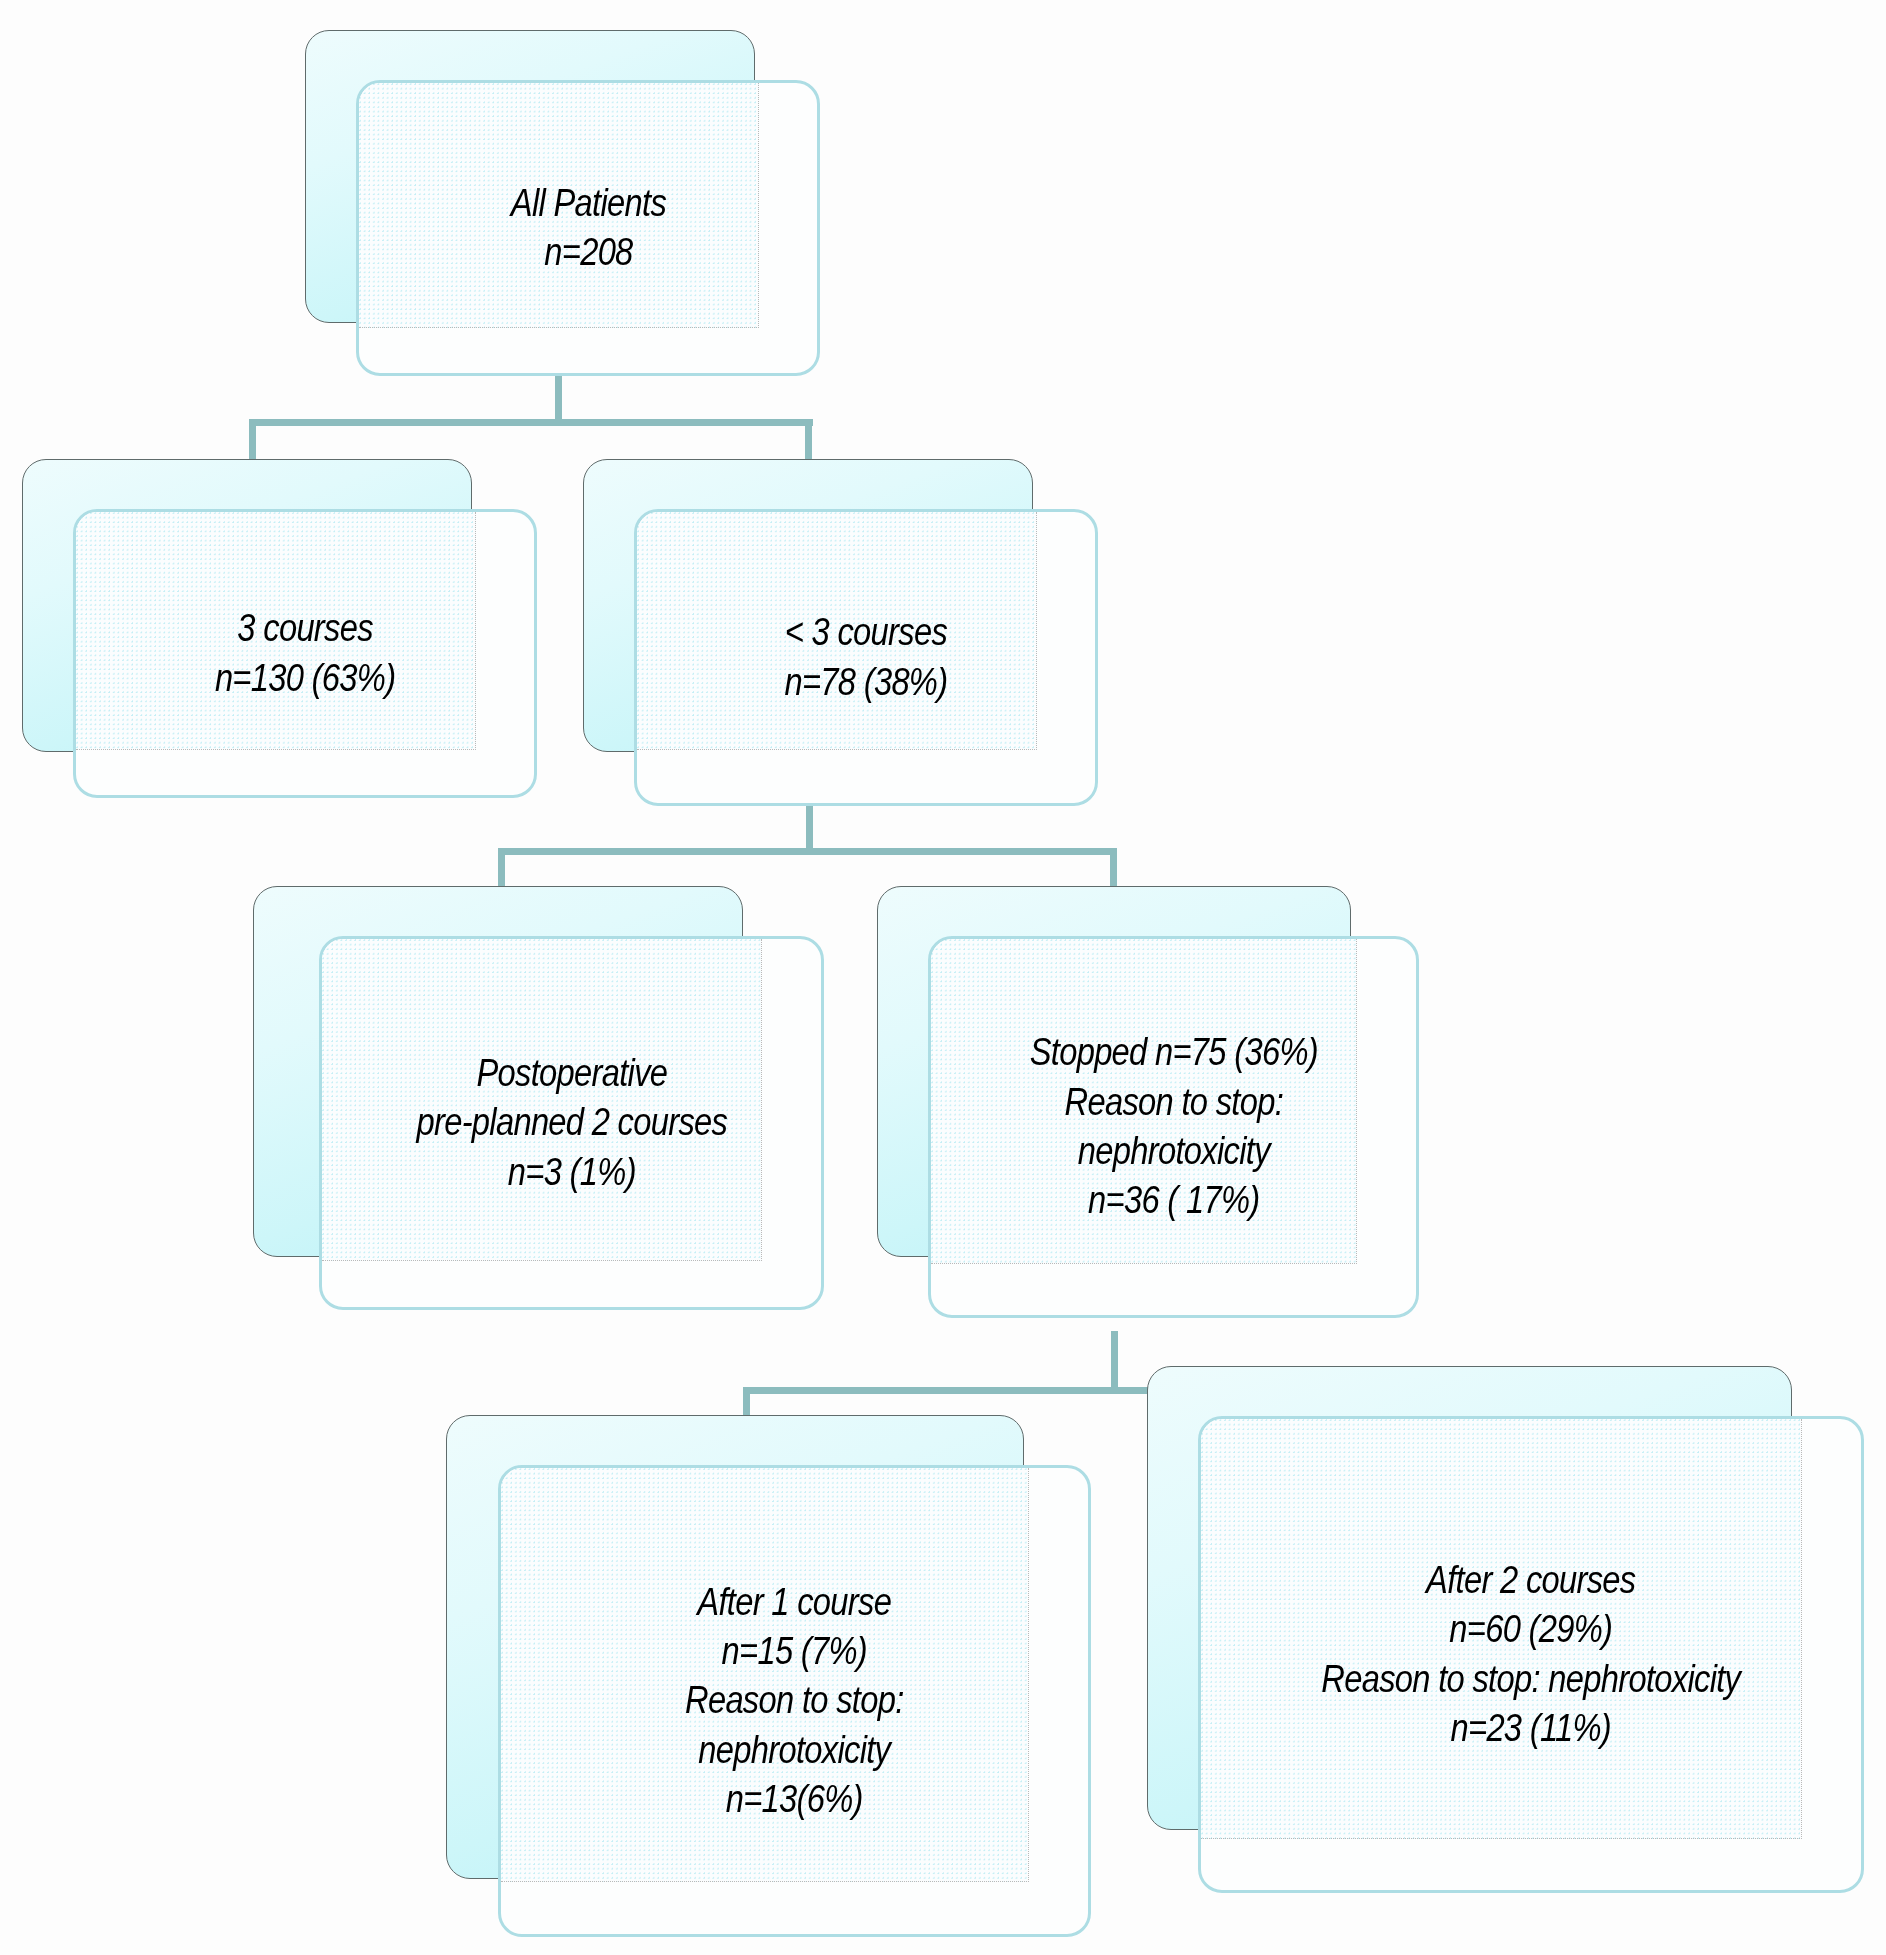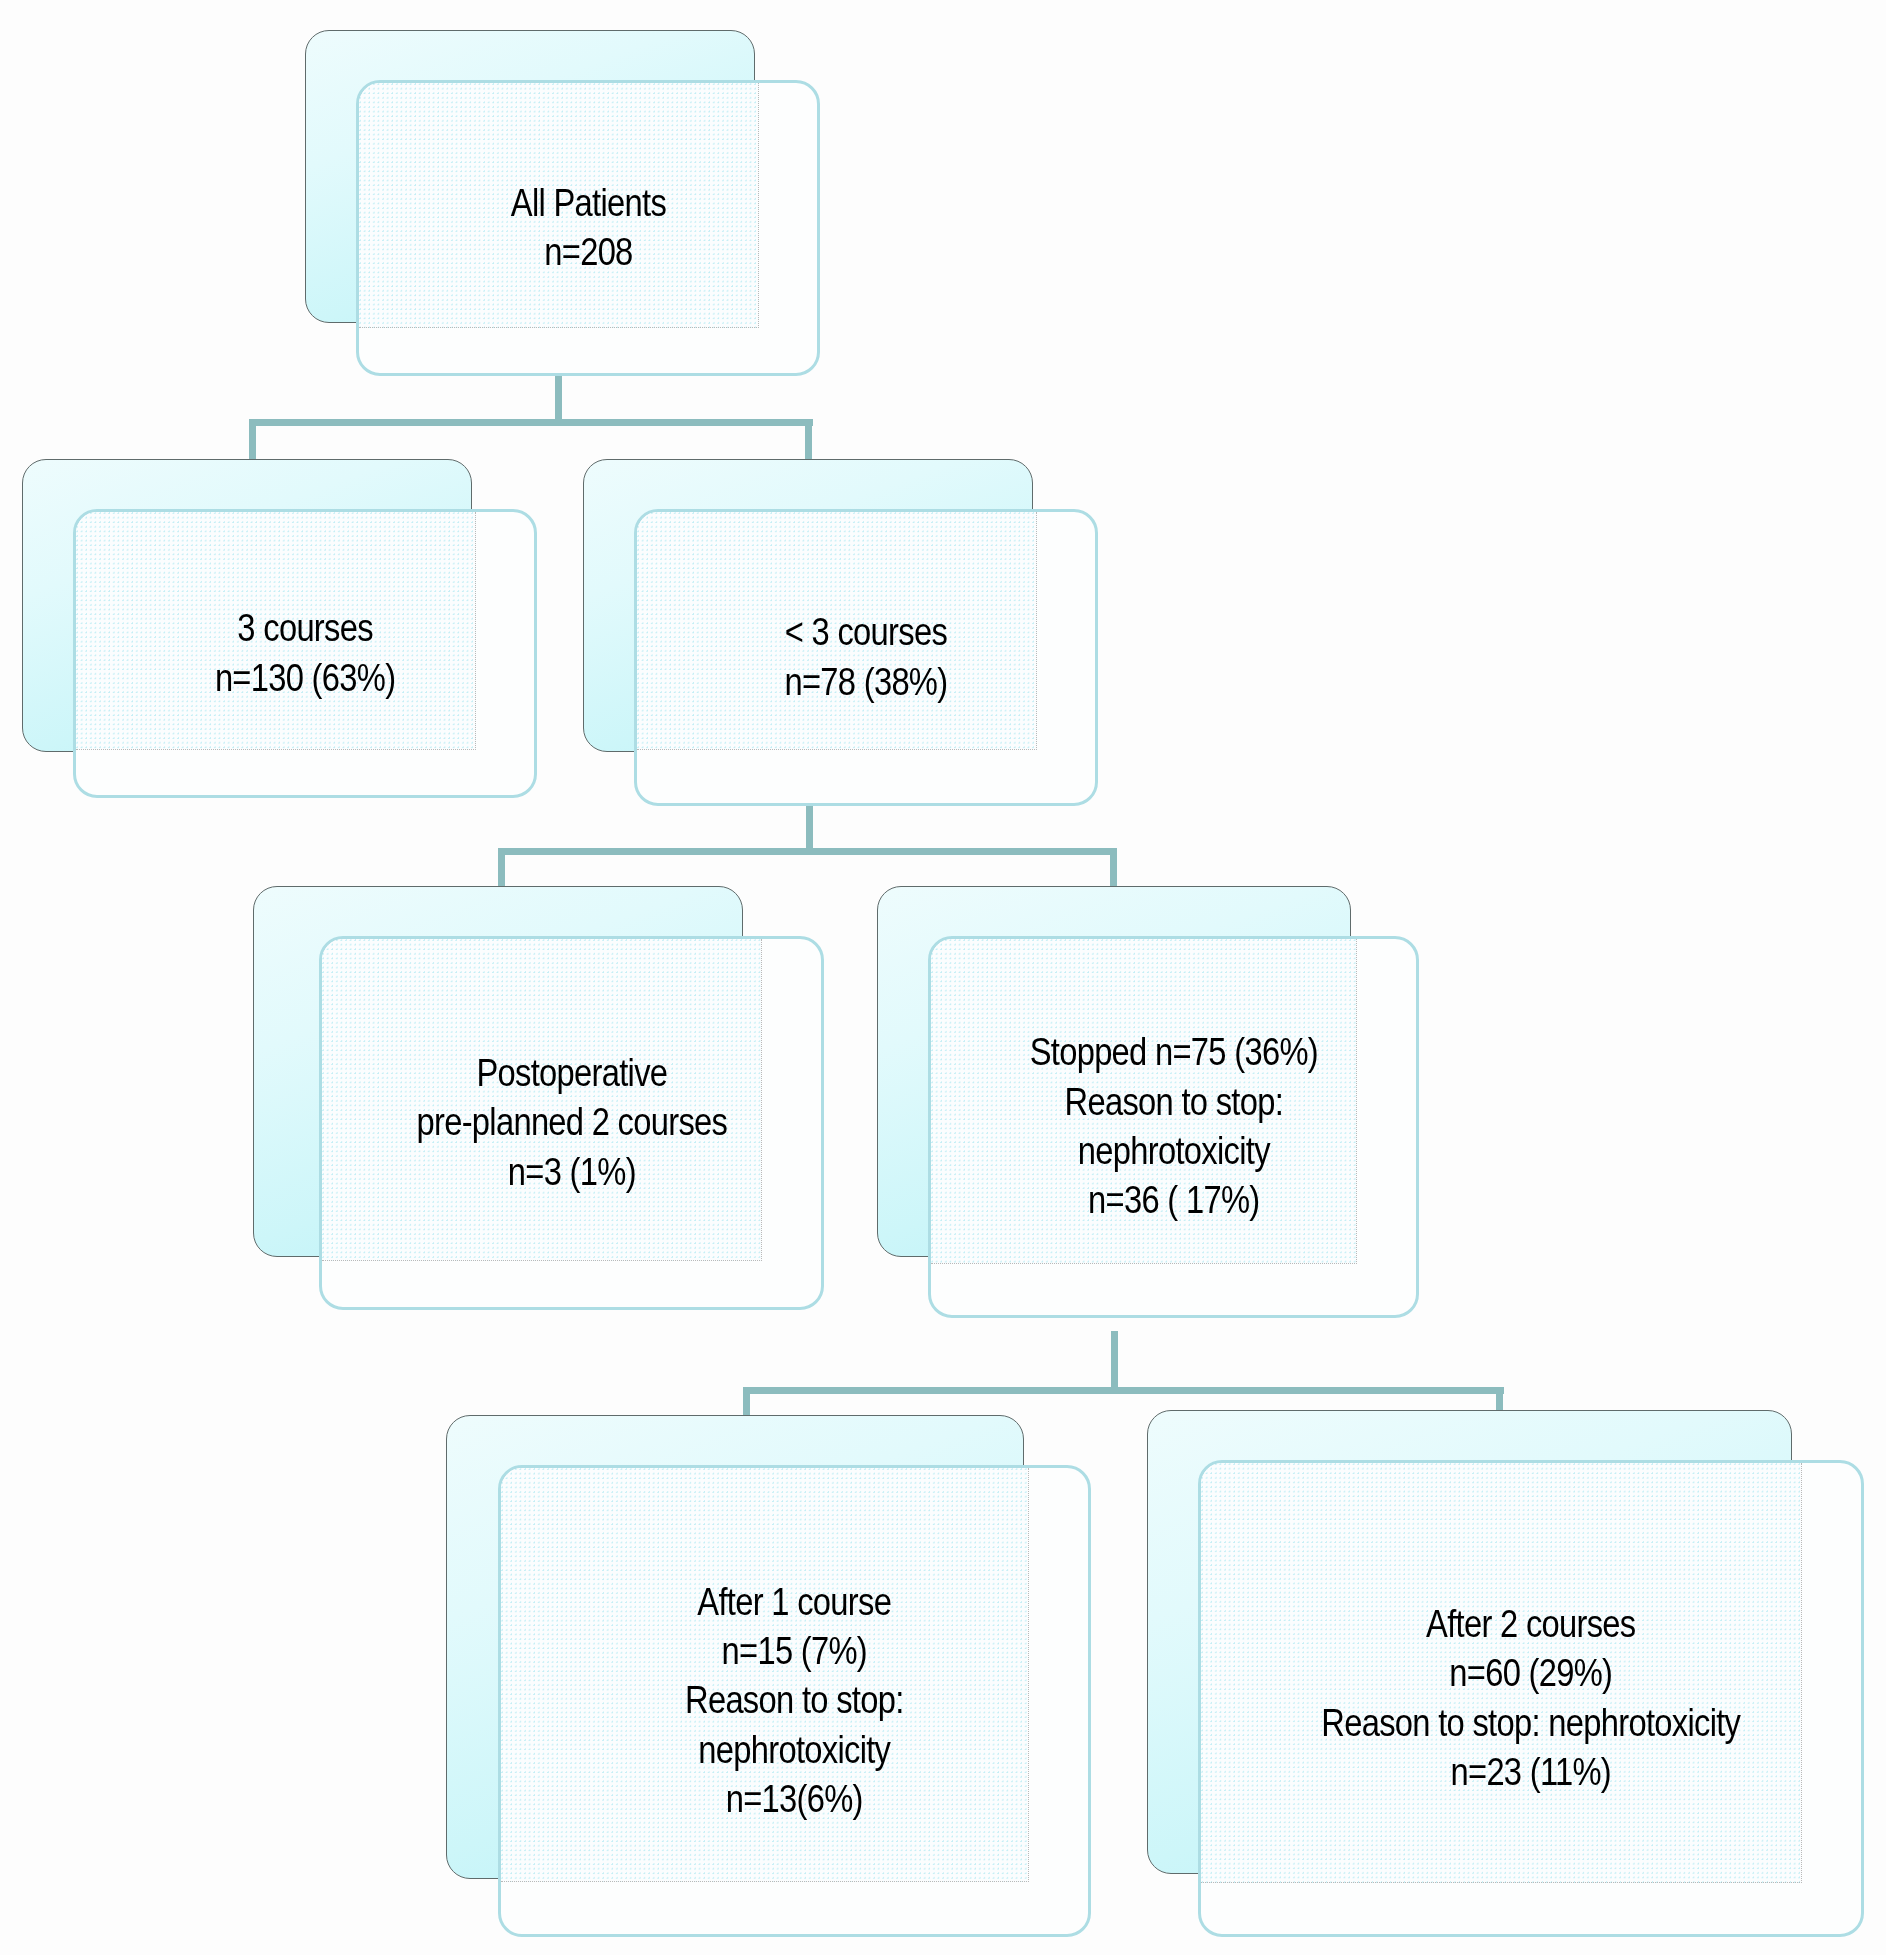--- a/index.html
+++ b/index.html
@@ -44,20 +44,21 @@
   .node .card-front {
     position: absolute;
     border: 3.6px solid #addde4;
     border-radius: 24px;
     background-color: #fdfefe;
     box-sizing: border-box;
     display: flex;
     align-items: center;
     justify-content: center;
     overflow: hidden;
+    font-style: italic;
   }
   
   .node .texture {
     position: absolute;
     left: 0;
     top: 0;
     background-color: #fbfdfe;
     background-image:
       radial-gradient(circle at 1px 1px, rgba(150, 226, 238, 0.55) 0.7px, transparent 0.7px);
     background-size: 4.6px 4.6px;
@@ -152,21 +153,21 @@
     <div class="card-front" style="left:52px; top:50px; width:593px; height:472px;">
       <div class="texture" style="width:527px; height:413px;"></div>
       <div class="label">After 1 course
 n=15 (7%)
 Reason to stop:
 nephrotoxicity
 n=13(6%)</div>
     </div>
   </div>
 
-  <div class="node" style="left:1147px; top:1410px; width:722px; height:539px;">
+  <div class="node" style="left:1147px; top:1366px; width:722px; height:539px;">
     <div class="card-back" style="width:645px; height:464px;"></div>
     <div class="card-front" style="left:51px; top:50px; width:666px; height:477px;">
       <div class="texture" style="width:600px; height:419px;"></div>
       <div class="label">After 2 courses
 n=60 (29%)
 Reason to stop: nephrotoxicity
 n=23 (11%)</div>
     </div>
   </div>
 

